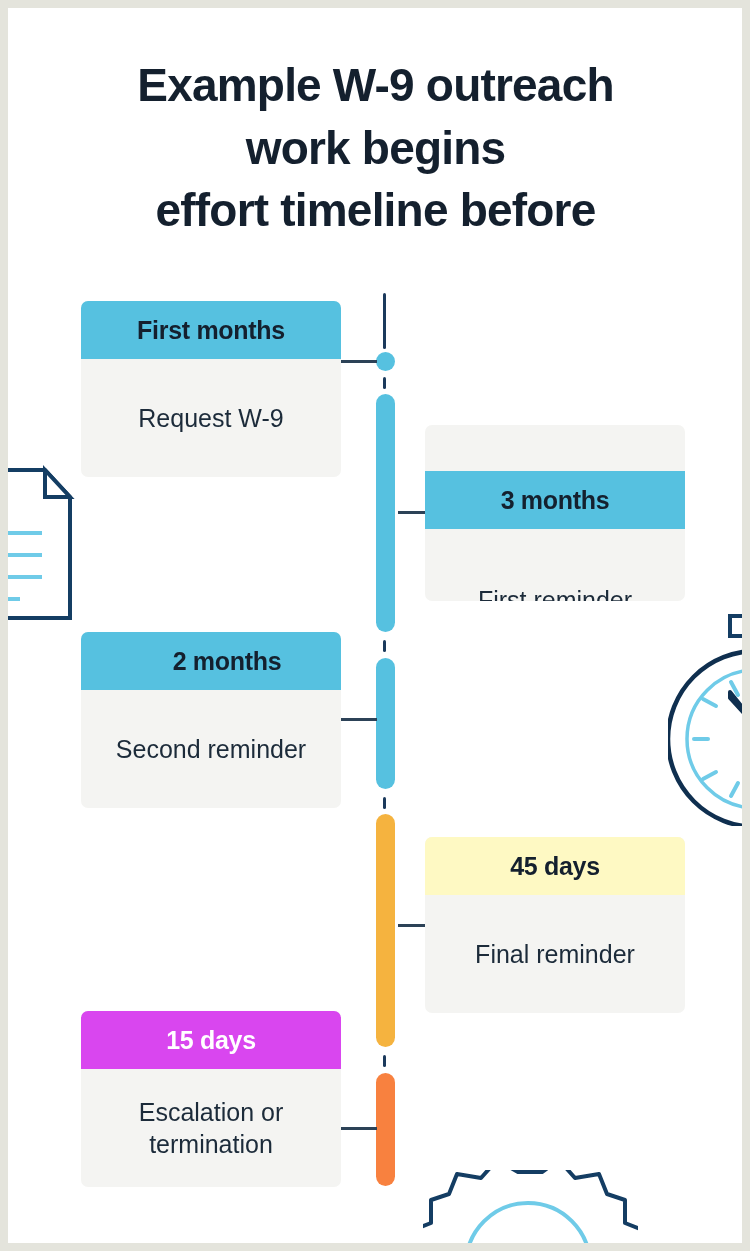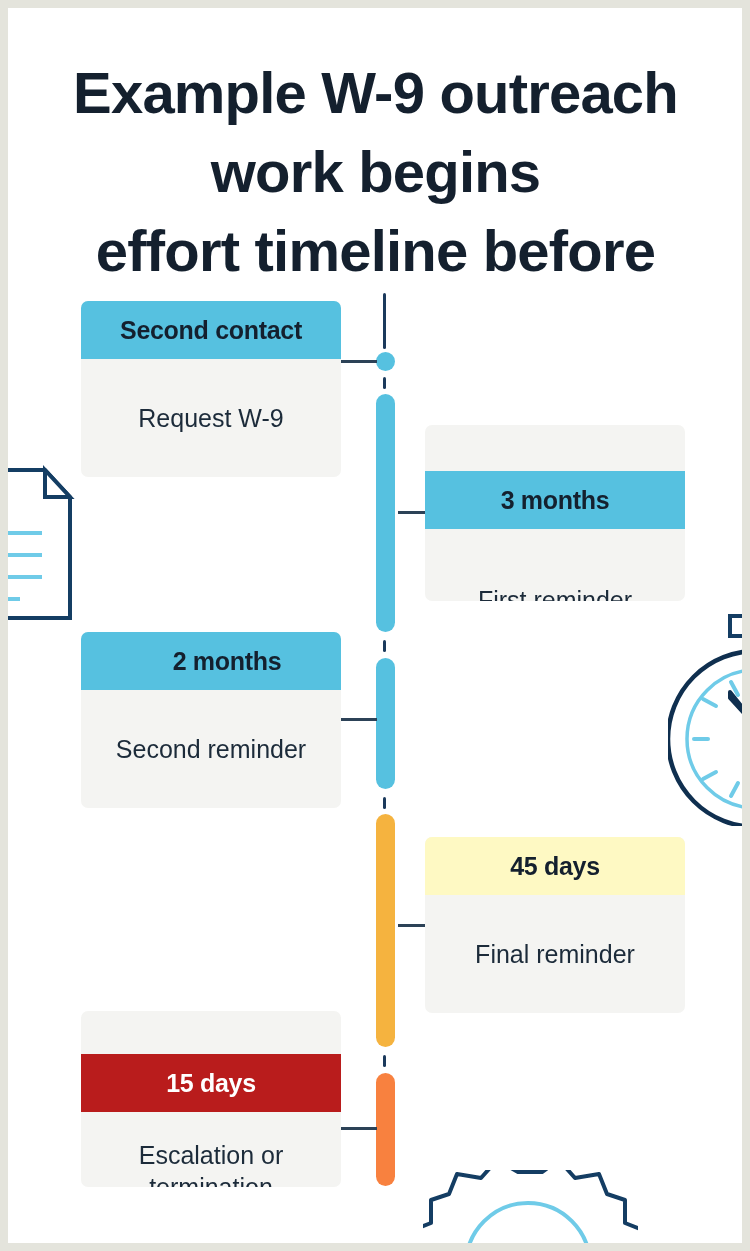--- a/index.html
+++ b/index.html
@@ -20,21 +20,21 @@
     overflow: hidden;
   }
 
   
   #title {
     position: absolute;
     left: 55px;
     top: 46px;
     width: 625px;
     text-align: center;
-    font-size: 58px;
+    font-size: 46px;
     line-height: 1.36;
     font-weight: 700;
     letter-spacing: -0.8px;
     color: #14202e;
   }
 
   
   .spine-line {
     position: absolute;
     width: 3px;
@@ -186,21 +186,21 @@
   <div class="spine-bar" style="top:1065px; height:113px; background:#f8813f;"></div>
 
   <div class="connector" style="left:333px; top:352px; width:36px;"></div>
   <div class="connector" style="left:390px; top:503px; width:28px;"></div>
   <div class="connector" style="left:333px; top:710px; width:36px;"></div>
   <div class="connector" style="left:390px; top:916px; width:28px;"></div>
   <div class="connector" style="left:333px; top:1119px; width:36px;"></div>
 
   <div class="card" style="left:73px; top:293px; height:176px;">
     <div class="card-header" style="background:#56c1e0; color:#14202e;">
-      <span>Second contact</span>
+      <span>First months</span>
     </div>
     <div class="card-body" style="height:118px;">
       <span>Request W-9</span>
     </div>
   </div>
 
   <div class="card" style="left:417px; top:417px; height:176px;">
     <div class="card-header" style="background:#56c1e0; color:#14202e;margin-top:46px;">
       <span>3 months</span>
     </div>
@@ -221,21 +221,21 @@
   <div class="card" style="left:417px; top:829px; height:176px;">
     <div class="card-header" style="background:#fef9c3; color:#14202e;">
       <span>45 days</span>
     </div>
     <div class="card-body" style="height:118px;">
       <span>Final reminder</span>
     </div>
   </div>
 
   <div class="card" style="left:73px; top:1003px; height:176px;">
-    <div class="card-header" style="background:#b91c1c; color:#ffffff;margin-top:43px;">
+    <div class="card-header" style="background:#d946ef; color:#ffffff;">
       <span>15 days</span>
     </div>
     <div class="card-body" style="height:118px;">
       <span>Escalation or termination</span>
     </div>
   </div>
 
 </div>
 
 </body></html>

